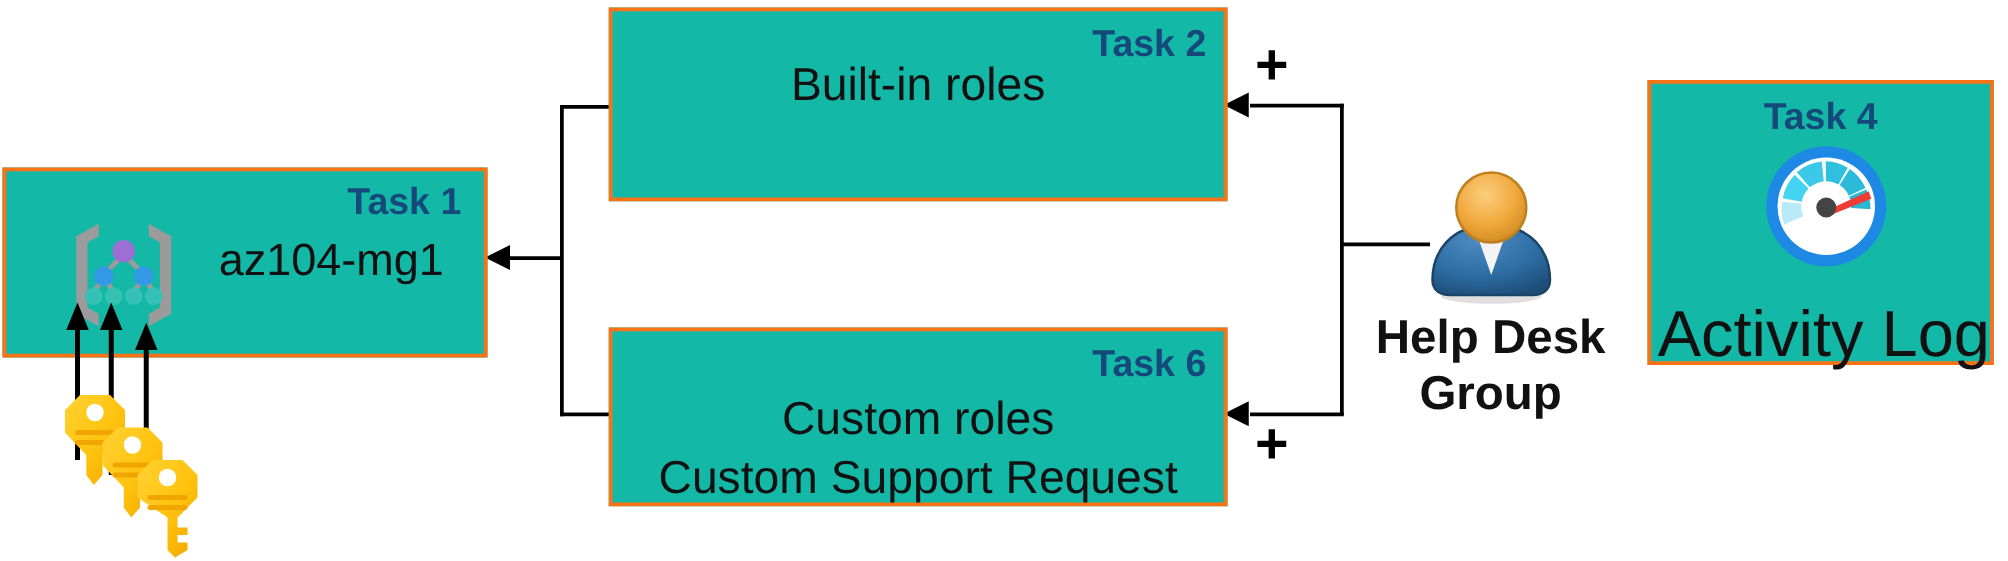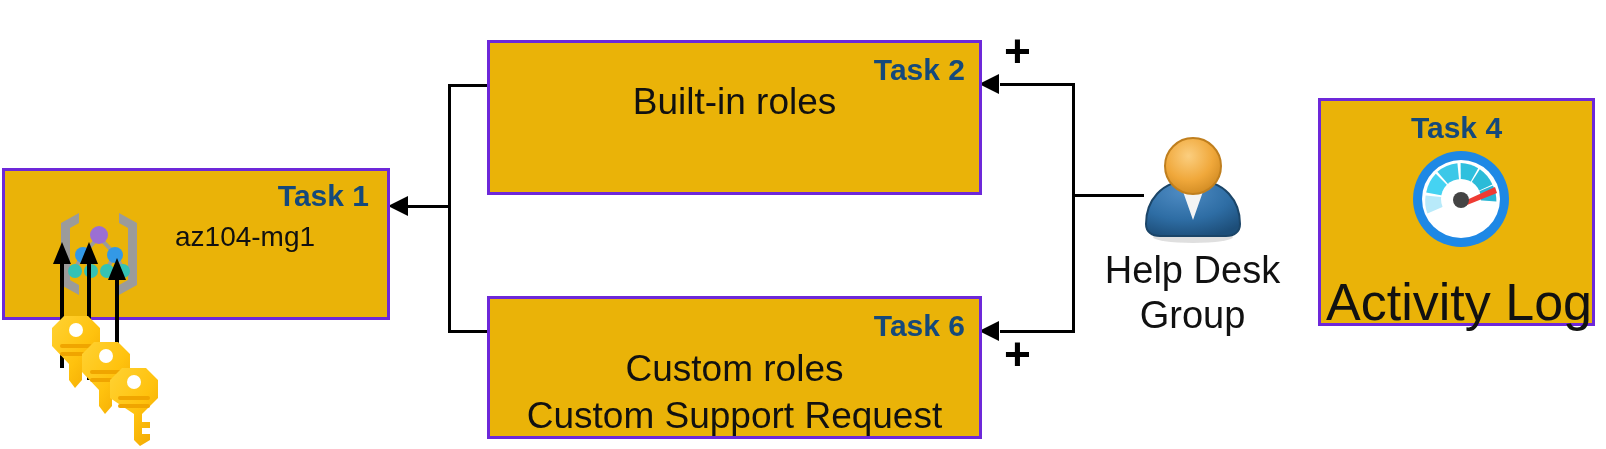--- a/index.html
+++ b/index.html
@@ -15,24 +15,23 @@
     position: relative;
     width: 1606px;
     height: 449px;
     background: #ffffff;
     overflow: hidden;
   }
 
   
   .task-box {
     position: absolute;
-    background: #eab308;
-    border: 3px solid #6d28d9;
+    background: #14b8a6;
+    border: 3px solid #f97316;
     box-sizing: border-box;
-    margin-top: 34px;
   }
   .task-label {
     position: absolute;
     font-weight: bold;
     color: #15497B;
     font-size: 30px;
     line-height: 1;
     letter-spacing: 0px;
     white-space: nowrap;
   }
@@ -47,21 +46,21 @@
 
   
   #task1 {
     left: 2px;
     top: 134px;
     width: 388px;
     height: 152px;
     padding-left: 20px;
   }
   #task1-label { right: 18px; top: 10px; }
-  #task1-text  { left: 170px; top: 48px; font-size: 28px; }
+  #task1-text  { left: 170px; top: 48px; font-size: 36px; }
 
   
   #task2 {
     left: 487px;
     top: 6px;
     width: 495px;
     height: 155px;
   }
   #task2-label { right: 14px; top: 12px; }
   #task2-lines {
@@ -137,20 +136,21 @@
   #helpdesk-caption {
     position: absolute;
     left: 1085px;
     top: 248px;
     width: 215px;
     text-align: center;
     font-size: 38px;
     line-height: 1.18;
     color: #111111;
     white-space: pre-line;
+    font-weight: bold;
   }
 </style>
 </head>
 <body>
 
 <div id="canvas">
 
   <div class="conn conn-h" style="left:448px; top:84px; width:42px;"></div>
 
   <div class="conn conn-h" style="left:448px; top:330px; width:42px;"></div>

